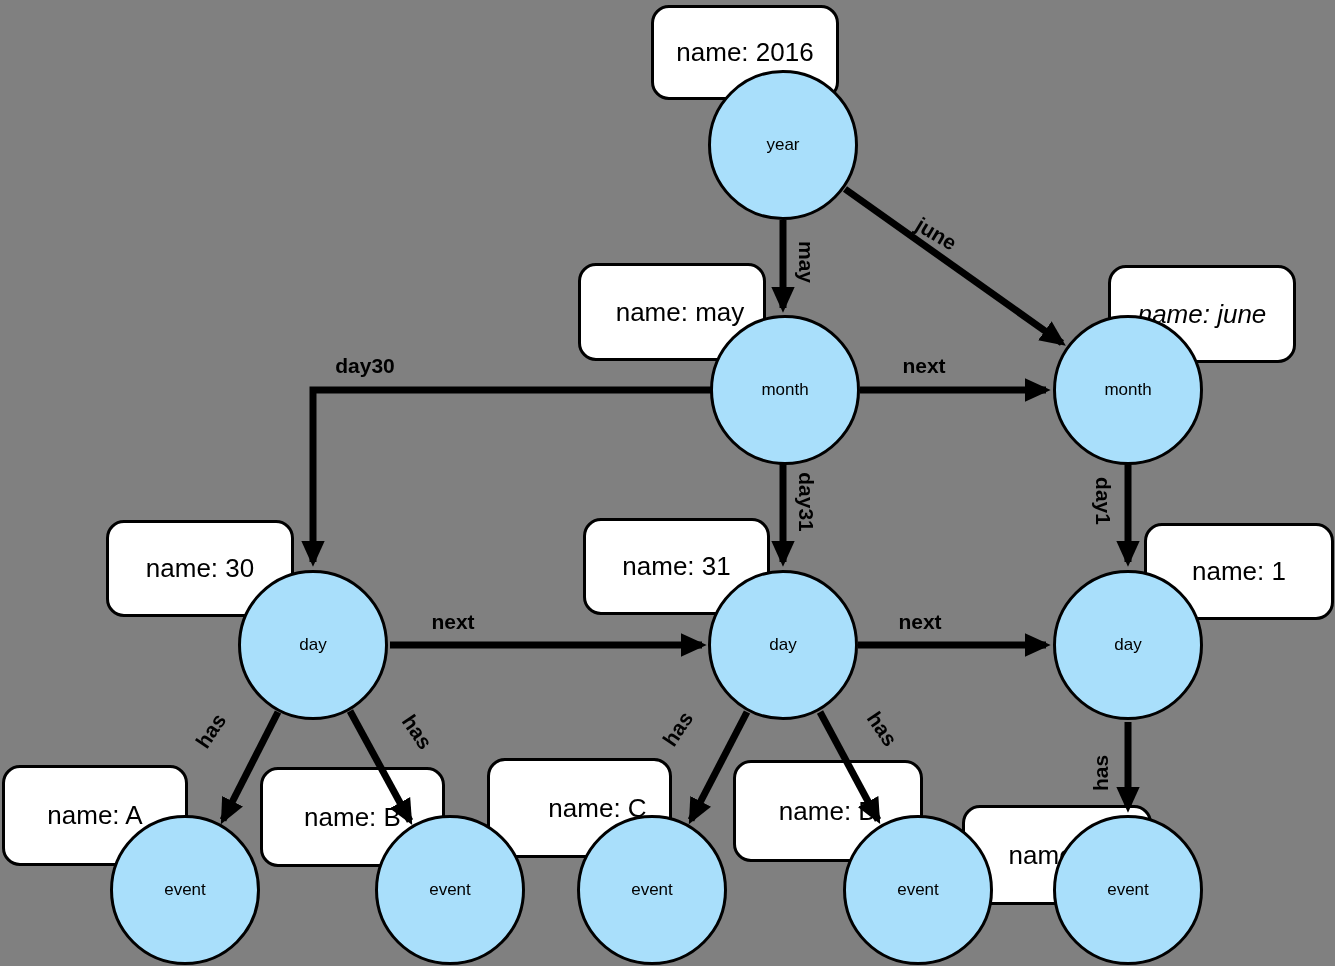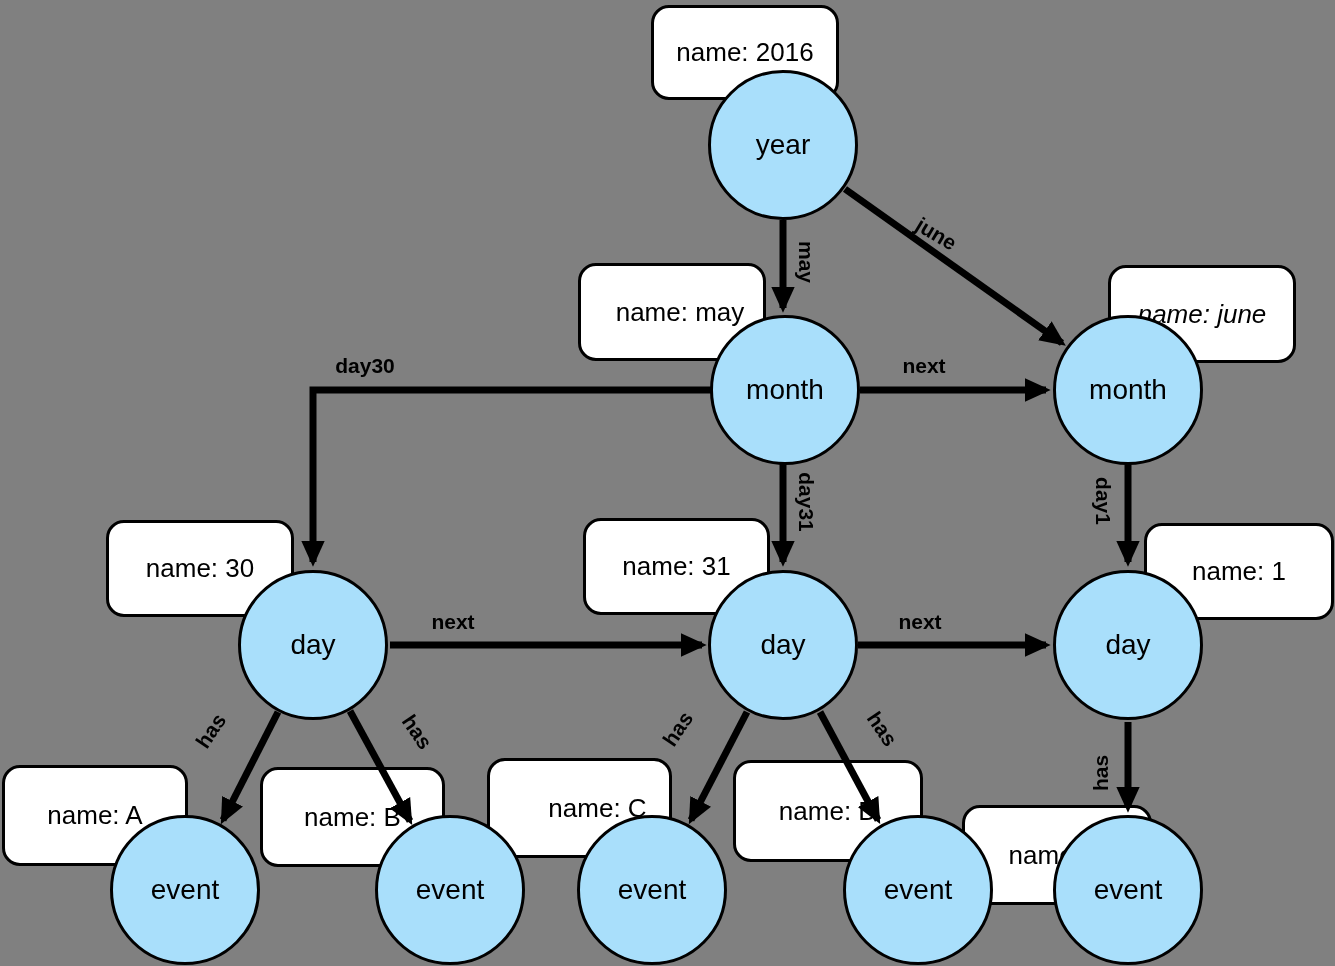--- a/index.html
+++ b/index.html
@@ -20,21 +20,21 @@
   }
   .elabel.r90  { transform:translate(-50%,-50%) rotate(90deg); }
   .elabel.rm90 { transform:translate(-50%,-50%) rotate(-90deg); }
   .elabel.r31  { transform:translate(-50%,-50%) rotate(31deg); }
   .elabel.r56  { transform:translate(-50%,-50%) rotate(56deg); }
   .elabel.rm56 { transform:translate(-50%,-50%) rotate(-56deg); }
   .node {
     position:absolute; box-sizing:border-box; width:150px; height:150px;
     border:3.5px solid #000; border-radius:50%; background:#A9DFFB;
     display:flex; align-items:center; justify-content:center;
-    font-size:28px; z-index:4;
+    font-size:17px; z-index:4;
   }
 </style>
 </head>
 <body>
 
 <div class="stage">
 
   <div class="pbox" style="left:615px;  top:5px;   width:188px; height:95px;margin-left:36px;">name: 2016</div>
   <div class="pbox" style="left:578px;  top:263px; width:188px; height:98px;padding-left:16px;">name: may</div>
   <div class="pbox" style="left:1108px; top:265px; width:188px; height:98px;font-style:italic;">name: june</div>

